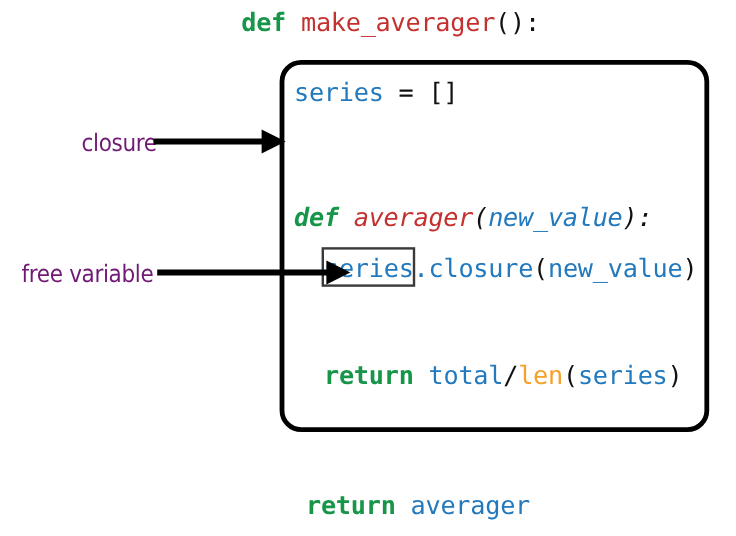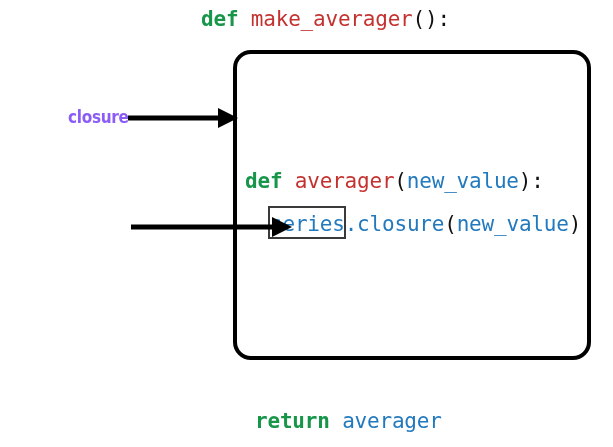--- a/index.html
+++ b/index.html
@@ -53,78 +53,80 @@
     width: 358px;
     height: 310px;
     border: 4px solid #000000;
     border-radius: 18px;
     background: transparent;
     box-sizing: border-box;
   }
 
   
   #line-series   { left: 245px; top: 64px; }
-  #line-def      { left: 245px; top: 168px; }
+  #line-def      { left: 245px; top: 168px; font-style: italic; }
   #line-append   { left: 270px; top: 211px; }
   #line-total    { left: 270px; top: 256px; }
   #line-return   { left: 270px; top: 300px; }
 
   
   #freevar-highlight {
     position: absolute;
     left: 268px;
     top: 206px;
     width: 78px;
     height: 33px;
     border: 2px solid #3a3a3a;
     box-sizing: border-box;
     background: transparent;
   }
 
   
   .annot-label {
     position: absolute;
     font-family: "DejaVu Sans Condensed", "DejaVu Sans", sans-serif;
-    font-size: 17px;
-    color: #8b5cf6;
+    font-size: 20px;
+    color: #701a75;
     white-space: nowrap;
     letter-spacing: -0.3px;
-    font-weight: bold;
   }
   #closure-label  { left: 68px;  top: 107px; }
   #freevar-label  { left: 18px;  top: 216px; }
 
   .arrow-svg { position: absolute; overflow: visible; }
   #closure-arrow-svg { left: 0px; top: 0px; }
   #freevar-arrow-svg { left: 0px; top: 0px; }
 </style>
 </head>
 <body>
 
 <div id="stage">
 
   <div class="code" id="hdr-line"><span class="kw">def</span><span class="op"> </span><span class="fn">make_averager</span><span class="op">():</span></div>
 
   <div id="closure-box"></div>
 
+  <div class="code" id="line-series"><span class="var">series</span><span class="op"> = []</span></div>
 
   <div class="code" id="line-def"><span class="kw">def</span><span class="op"> </span><span class="fn">averager</span><span class="op">(</span><span class="var">new_value</span><span class="op">):</span></div>
 
   <div id="freevar-highlight"></div>
 
   <div class="code" id="line-append"><span class="var">series</span><span class="var">.closure</span><span class="op">(</span><span class="var">new_value</span><span class="op">)</span></div>
 
 
+  <div class="code" id="line-return"><span class="kw">return</span><span class="op"> </span><span class="var">total</span><span class="op">/</span><span class="bi">len</span><span class="op">(</span><span class="var">series</span><span class="op">)</span></div>
 
   <div class="code" id="tail-line"><span class="kw">return</span><span class="op"> </span><span class="var">averager</span></div>
 
   <div class="annot-label" id="closure-label">closure</div>
   <svg class="arrow-svg" id="closure-arrow-svg" width="613" height="447">
     <line x1="128" y1="118" x2="222" y2="118" stroke="#000000" stroke-width="5"></line>
     <polygon points="218,108 238,118 218,128" fill="#000000"></polygon>
   </svg>
 
+  <div class="annot-label" id="freevar-label">free variable</div>
   <svg class="arrow-svg" id="freevar-arrow-svg" width="613" height="447">
     <line x1="131" y1="227" x2="278" y2="227" stroke="#000000" stroke-width="5"></line>
     <polygon points="272,217 292,227 272,237" fill="#000000"></polygon>
   </svg>
 
 </div>
 
 </body></html>

